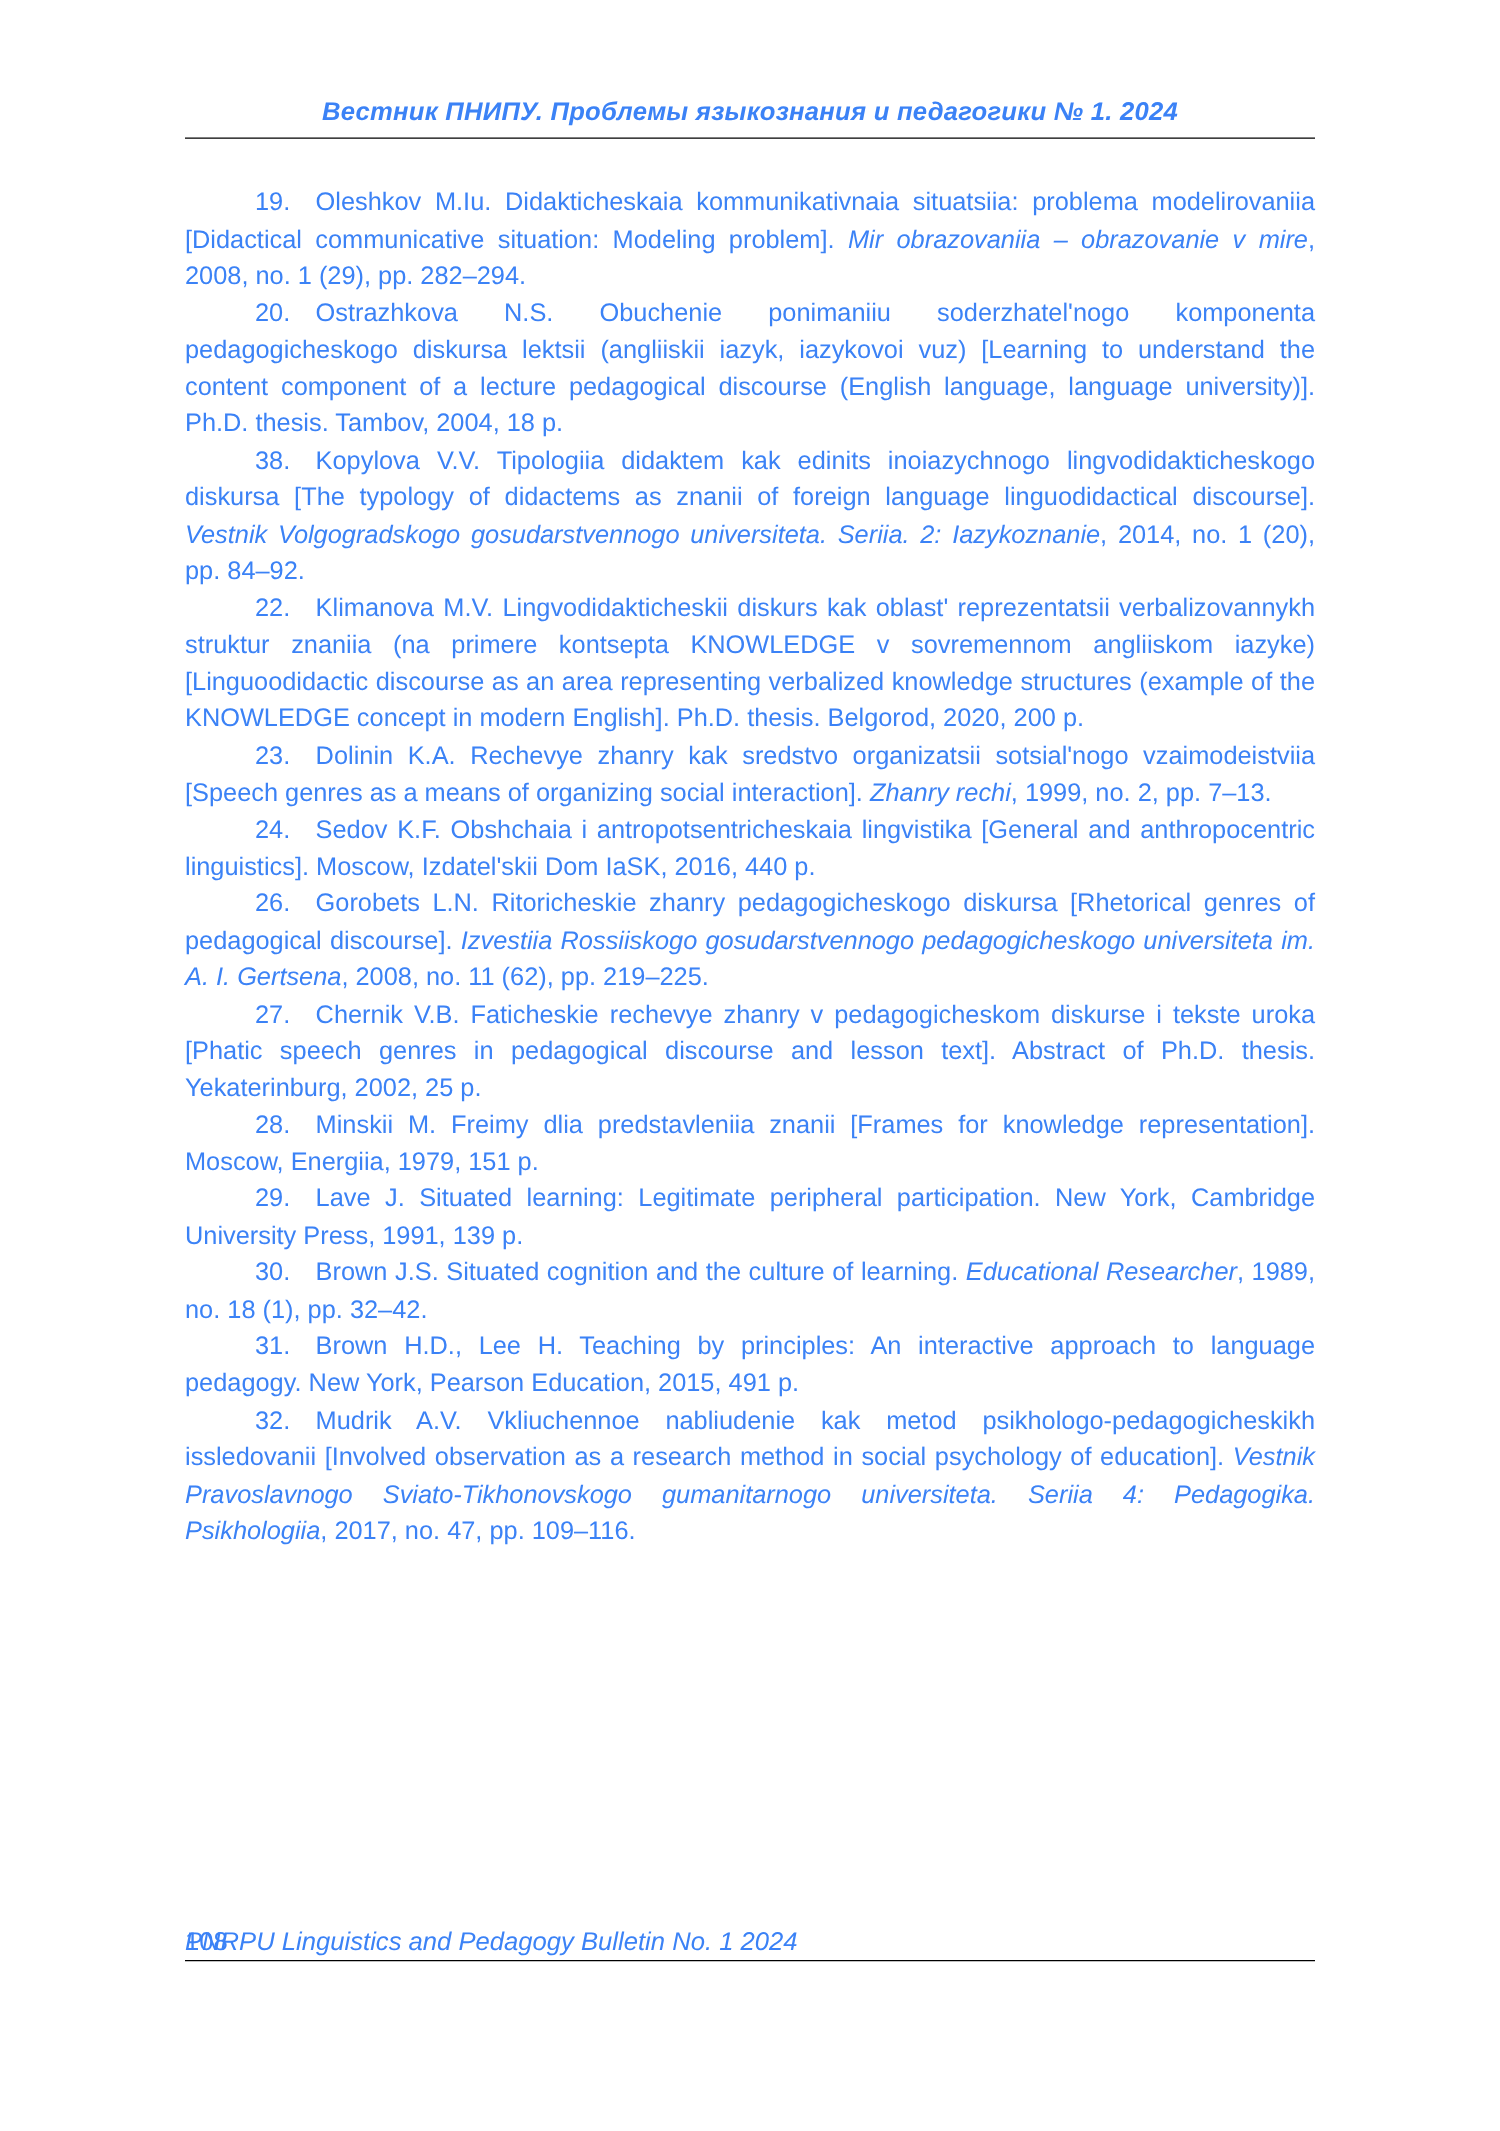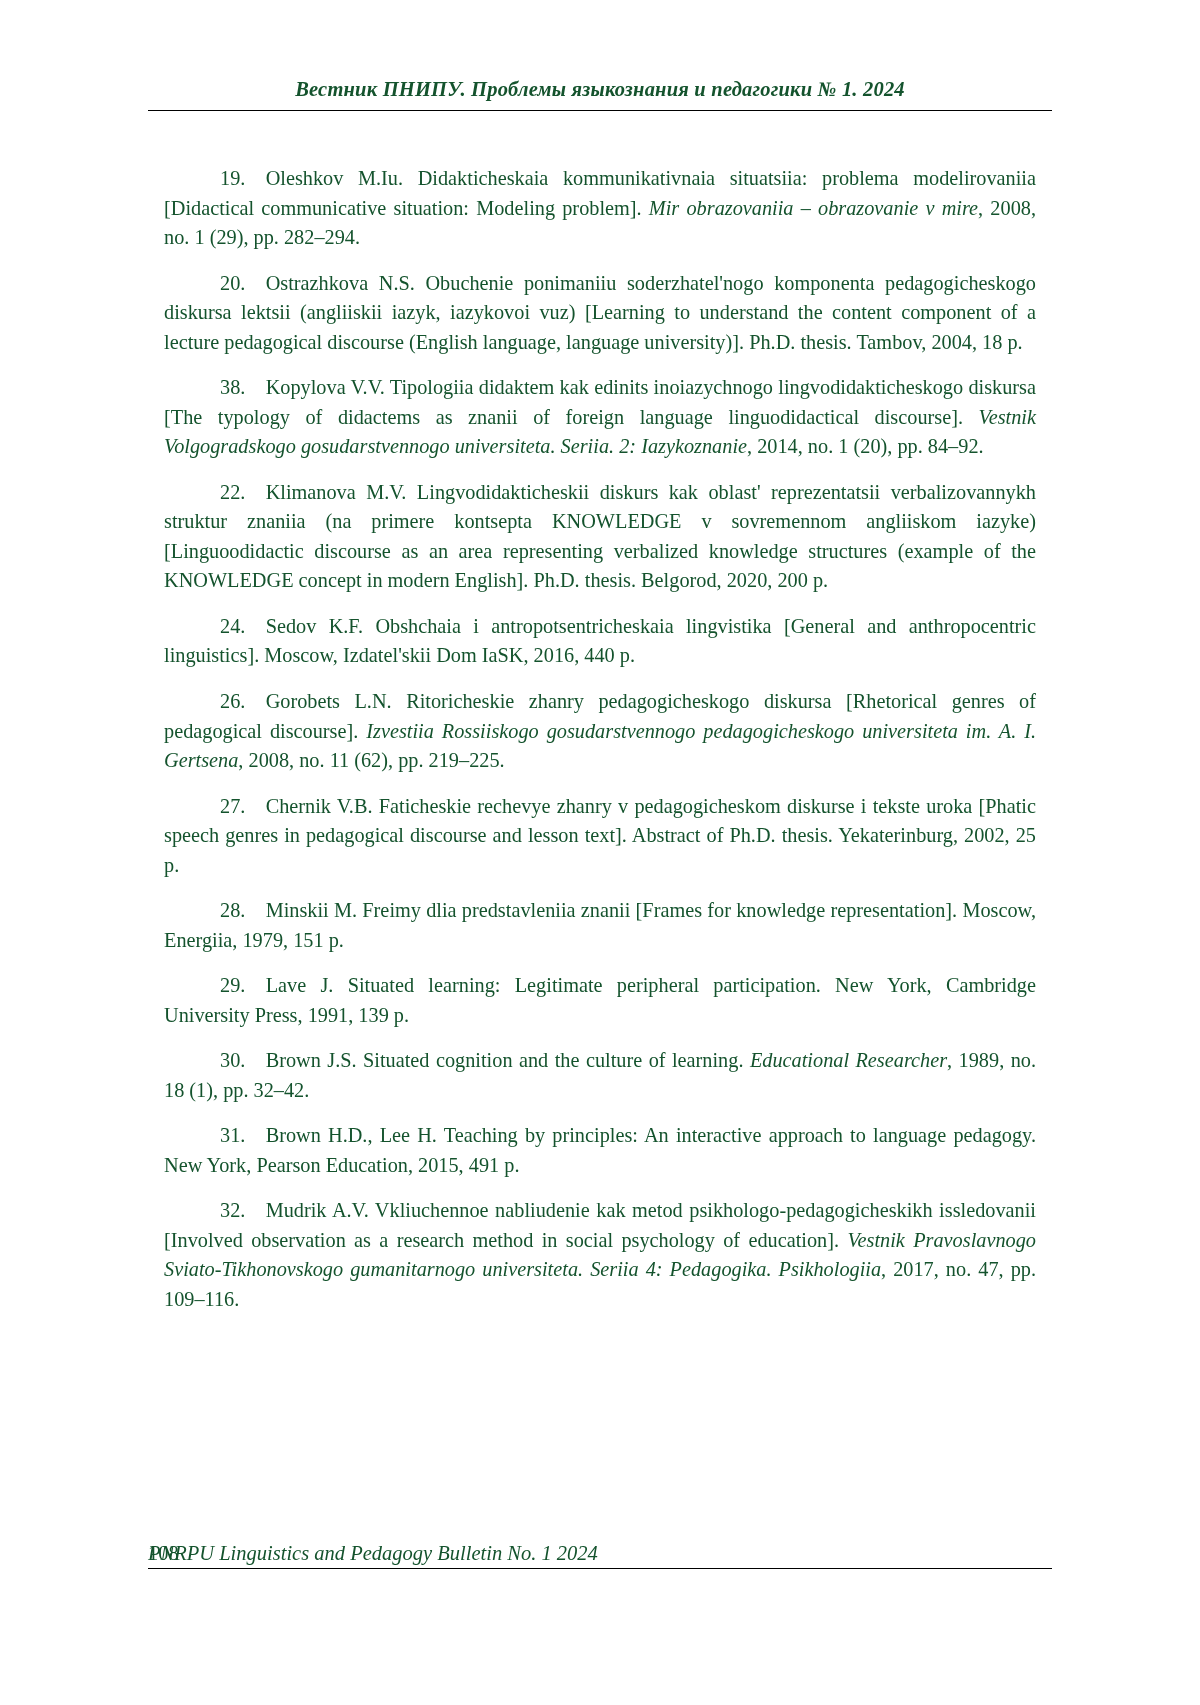--- a/index.html
+++ b/index.html
@@ -6,22 +6,22 @@
     margin: 0;
     padding: 0;
     background: #ffffff;
   }
   .page {
     position: relative;
     width: 1200px;
     height: 1705px;
     margin: 0 auto;
     background: #ffffff;
-    font-family: Liberation Serif, serif;
-    color: #14532d;
+    font-family: Liberation Sans, sans-serif;
+    color: #3b82f6;
     box-sizing: border-box;
   }
   .header {
     position: absolute;
     top: 78px;
     left: 148px;
     width: 904px;
     text-align: center;
   }
   .header-title {
@@ -42,21 +42,21 @@
     position: absolute;
     top: 148px;
     left: 148px;
     width: 904px;
     font-size: 20.3px;
     line-height: 1.455;
     text-align: justify;
     text-justify: inter-word;
   }
   .ref {
-    margin: 16px;
+    margin: 0;
     text-indent: 56px;
     hyphens: manual;
   }
   .ref i { font-style: italic; }
   .footer-rule {
     position: absolute;
     top: 1568px;
     left: 148px;
     width: 904px;
     border-top: 1.6px solid #000;
@@ -93,20 +93,21 @@
   <div class="header">
     <div class="header-title">Вестник ПНИПУ. Проблемы языкознания и педагогики № 1. 2024</div>
   </div>
   <div class="header-rule"></div>
 
   <div class="content">
       <p class="ref"><span>19.</span> <span>Oleshkov M.Iu. Didakticheskaia kommunikativnaia situatsiia: problema modelirovaniia [Didactical communicative situation: Modeling problem]. </span><i>Mir obrazovaniia – obrazovanie v mire</i><span>, 2008, no. 1 (29), pp. 282–294.</span></p>
       <p class="ref"><span>20.</span> <span>Ostrazhkova N.S.  Obuchenie ponimaniiu soderzhatel'nogo komponenta pedagogicheskogo diskursa lektsii (angliiskii iazyk, iazykovoi vuz) [Learning to understand the content component of a lecture pedagogical discourse (English language, language university)]. Ph.D. thesis. Tambov, 2004, 18 p.</span></p>
       <p class="ref"><span>38.</span> <span>Kopylova V.V. Tipologiia didaktem kak edinits inoiazychnogo lingvodidakticheskogo diskursa [The typology of didactems as znanii of foreign language linguodidactical discourse]. </span><i>Vestnik Volgogradskogo gosudarstvennogo universiteta. Seriia. 2: Iazykoznanie</i><span>, 2014, no. 1 (20), pp. 84–92.</span></p>
       <p class="ref"><span>22.</span> <span>Klimanova M.V. Lingvodidakticheskii diskurs kak oblast' reprezentatsii verbalizovannykh struktur znaniia (na primere kontsepta KNOWLEDGE v sovremennom angliiskom iazyke) [Linguoodidactic discourse as an area representing verbalized knowledge structures (example of the KNOWLEDGE concept in modern English]. Ph.D. thesis. Belgorod, 2020, 200 p.</span></p>
+      <p class="ref"><span>23.</span> <span>Dolinin K.A. Rechevye zhanry kak sredstvo organizatsii sotsial'nogo vzaimodeistviia [Speech genres as a means of organizing social interaction]. </span><i>Zhanry rechi</i><span>, 1999, no. 2, pp. 7–13.</span></p>
       <p class="ref"><span>24.</span> <span>Sedov K.F. Obshchaia i antropotsentricheskaia lingvistika [General and anthropocentric linguistics]. Moscow, Izdatel'skii Dom IaSK, 2016, 440 p.</span></p>
       <p class="ref"><span>26.</span> <span>Gorobets L.N. Ritoricheskie zhanry pedagogicheskogo diskursa [Rhetorical genres of pedagogical discourse]. </span><i>Izvestiia Rossiiskogo gosudarstvennogo pedagogicheskogo universiteta im. A. I. Gertsena</i><span>, 2008, no. 11 (62), pp. 219–225.</span></p>
       <p class="ref"><span>27.</span> <span>Chernik V.B. Faticheskie rechevye zhanry v pedagogicheskom diskurse i tekste uroka [Phatic speech genres in pedagogical discourse and lesson text]. Abstract of Ph.D. thesis. Yekaterinburg, 2002, 25 p.</span></p>
       <p class="ref"><span>28.</span> <span>Minskii M. Freimy dlia predstavleniia znanii [Frames for knowledge representation]. Moscow, Energiia, 1979, 151 p.</span></p>
       <p class="ref"><span>29.</span> <span>Lave J. Situated learning: Legitimate peripheral participation. New York, Cambridge University Press, 1991, 139 p.</span></p>
       <p class="ref"><span>30.</span> <span>Brown J.S. Situated cognition and the culture of learning. </span><i>Educational Researcher</i><span>, 1989, no. 18 (1), pp. 32–42.</span></p>
       <p class="ref"><span>31.</span> <span>Brown H.D., Lee H. Teaching by principles: An interactive approach to language pedagogy. New York, Pearson Education, 2015, 491 p.</span></p>
       <p class="ref"><span>32.</span> <span>Mudrik A.V. Vkliuchennoe nabliudenie kak metod psikhologo-pedagogicheskikh issledovanii [Involved observation as a research method in social psychology of education]. </span><i>Vestnik Pravoslavnogo Sviato-Tikhonovskogo gumanitarnogo universiteta. Seriia 4: Pedagogika. Psikhologiia</i><span>, 2017, no. 47, pp. 109–116.</span></p>
     </div>
 

